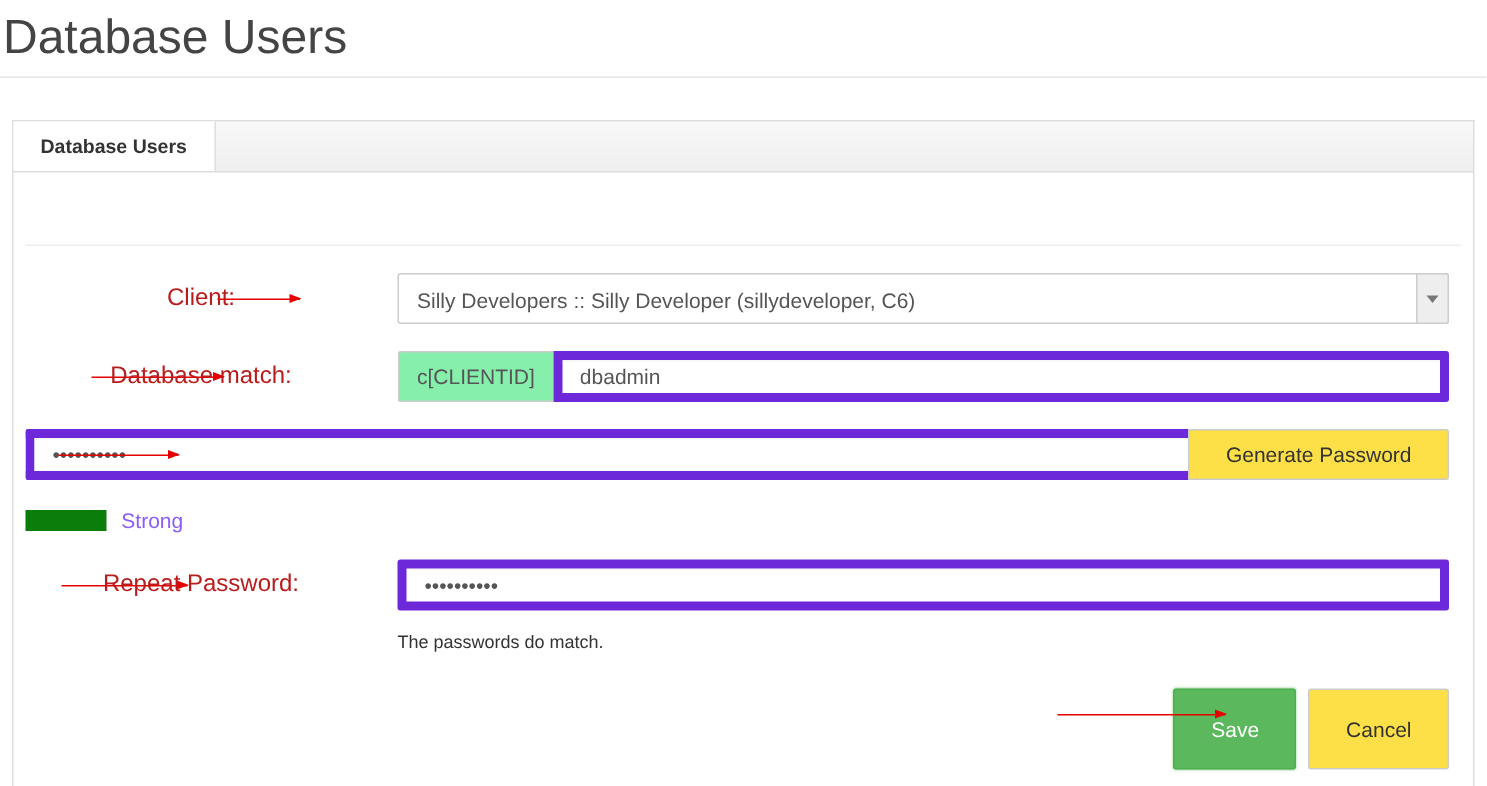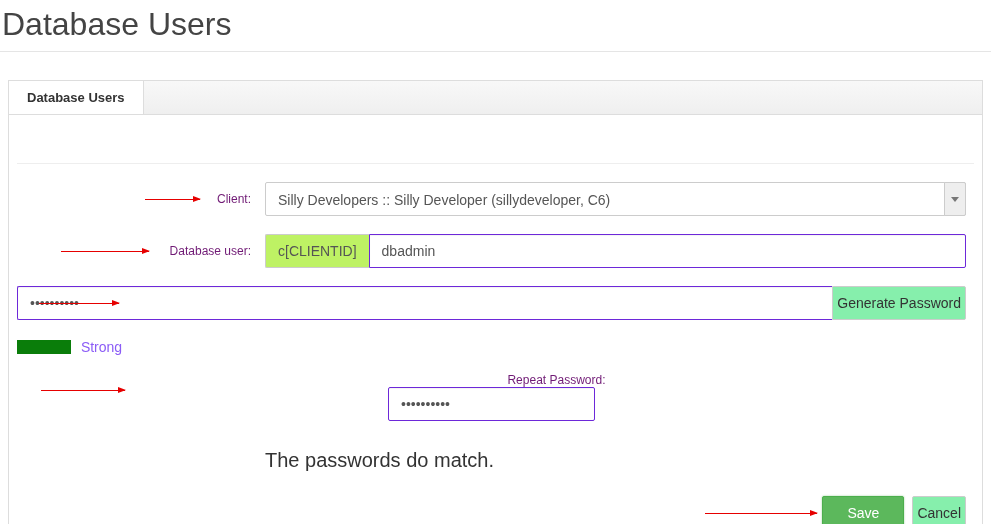--- a/index.html
+++ b/index.html
@@ -50,38 +50,38 @@
       margin: 28px 0 18px;
     }
     .form-row {
       display: flex;
       align-items: center;
       margin-bottom: 18px;
       position: relative;
     }
     .label-col {
       width: 248px;
-      text-align: right;
+      text-align: center;
       padding-right: 14px;
-      color: #701a75;
-      font-size: 12px;
+      color: #b91c1c;
+      font-size: 16px;
       position: relative;
     }
     .field-col {
       flex: 1;
       padding-right: 8px;
     }
     .form-control {
       width: 100%;
       height: 34px;
       padding: 6px 12px;
       font-size: 14px;
       color: #555;
       background: #fff;
-      border: 1px solid #6d28d9;
+      border: 6px solid #6d28d9;
       border-radius: 2px;
       box-shadow: inset 0 1px 1px rgba(0,0,0,0.05);
     }
     .select-wrap {
       position: relative;
       width: 100%;
     }
     .select-display {
       width: 100%;
       height: 34px;
@@ -115,55 +115,55 @@
       border-right: 4px solid transparent;
       border-top: 5px solid #777;
     }
     .input-group {
       display: flex;
       width: 100%;
     }
     .input-addon {
       border: 1px solid #ccc;
       border-right: none;
-      background: #bef264;
+      background: #86efac;
       color: #555;
       padding: 6px 12px;
       font-size: 14px;
       line-height: 20px;
       border-radius: 2px 0 0 2px;
     }
     .input-group .form-control {
       flex: 1;
       border-radius: 0 2px 2px 0;
     }
     .pw-group { display: flex; width: 100%; }
     .pw-group .form-control { flex: 1; border-radius: 2px 0 0 2px; border-right: none; }
-    .btn { display:inline-block;padding:6px 4px;font-size:14px;border:1px solid #ccc;border-radius:2px;background:#86efac;color:#333;cursor:pointer;line-height:20px; }
+    .btn { display:inline-block;padding:6px 24px;font-size:14px;border:1px solid #ccc;border-radius:2px;background:#fde047;color:#333;cursor:pointer;line-height:20px; }
     .btn-gen { border-radius: 0 2px 2px 0; }
     .btn-success {
       background: #5cb85c;
       border-color: #4cae4c;
       color: #fff;
-      padding: 6px 24px;
+      padding: 16px 24px;
       box-shadow: 0 0 2px rgba(76,174,76,0.6);
     }
     .strength-bar {
       display: inline-block;
       width: 54px;
       height: 14px;
       background: #0a7d0a;
       vertical-align: middle;
     }
     .strength-label {
       margin-left: 6px;
       vertical-align: middle;
       color: #8b5cf6;
     }
-    .helper-text { color: #333; font-size: 20px; margin-top: 6px; }
+    .helper-text { color: #333; font-size: 12px; margin-top: 6px; }
     .actions {
       display: flex;
       justify-content: flex-end;
       gap: 8px;
       margin-top: 24px;
       padding-right: 8px;
     }
     
     .arrow {
       position: absolute;
@@ -206,21 +206,21 @@
         <div class="select-display">Silly Developers :: Silly Developer (sillydeveloper, C6)</div>
         <div class="select-caret">
             <span class="caret-down"></span>
           </div>
       </div>
     </div>
   </div>
 
   <div class="form-row">
     <span class="arrow" style="left:44px;width:88px;top:17px;"></span>
-    <div class="label-col">Database user:</div>
+    <div class="label-col">Database match:</div>
     <div class="field-col">
       <div class="input-group">
         <span class="input-addon">c[CLIENTID]</span>
         <input class="form-control" type="text" value="dbadmin" style="">
       </div>
     </div>
   </div>
 
   <div class="form-row">
     <span class="arrow" style="left:22px;width:80px;top:17px;"></span>
@@ -232,21 +232,21 @@
     </div>
   </div>
 
   <div class="form-row">
     <div class="field-col">
       <span class="strength-bar"></span>
       <span class="strength-label">Strong</span>
     </div>
   </div>
 
-  <div class="form-row" style="margin-bottom:22px;flex-direction:column;">
+  <div class="form-row" style="margin-bottom:8px;">
     <span class="arrow" style="left:24px;width:84px;top:17px;"></span>
     <div class="label-col">Repeat Password:</div>
     <div class="field-col">
       <input class="form-control" type="text" value="••••••••••" style="">
     </div>
   </div>
 
   <div class="form-row" style="margin-bottom:0;">
     <div class="label-col"></div>
     <div class="field-col">

